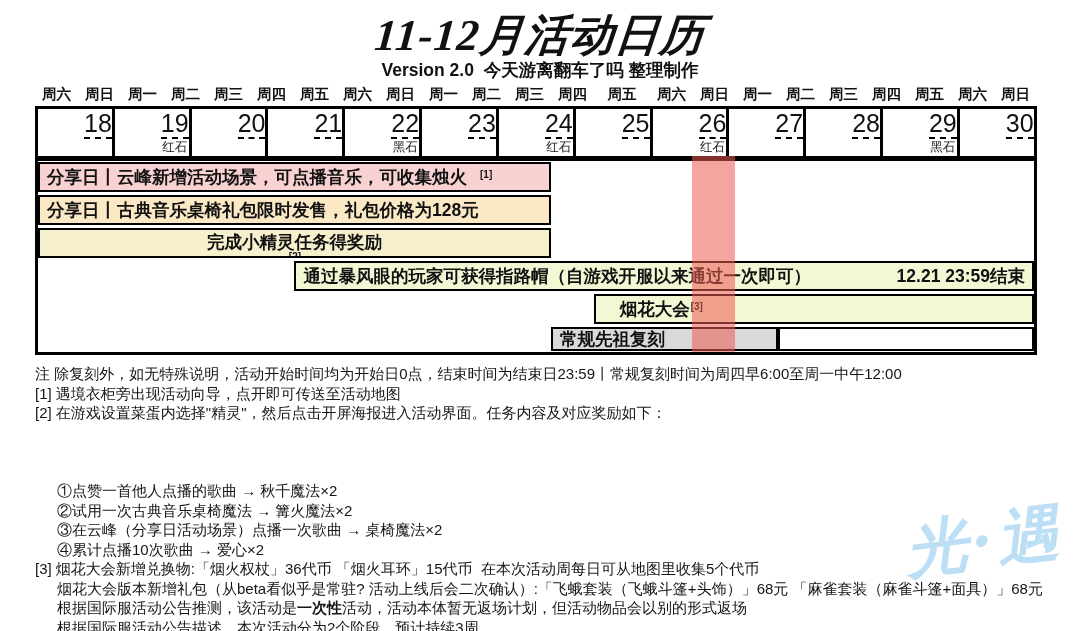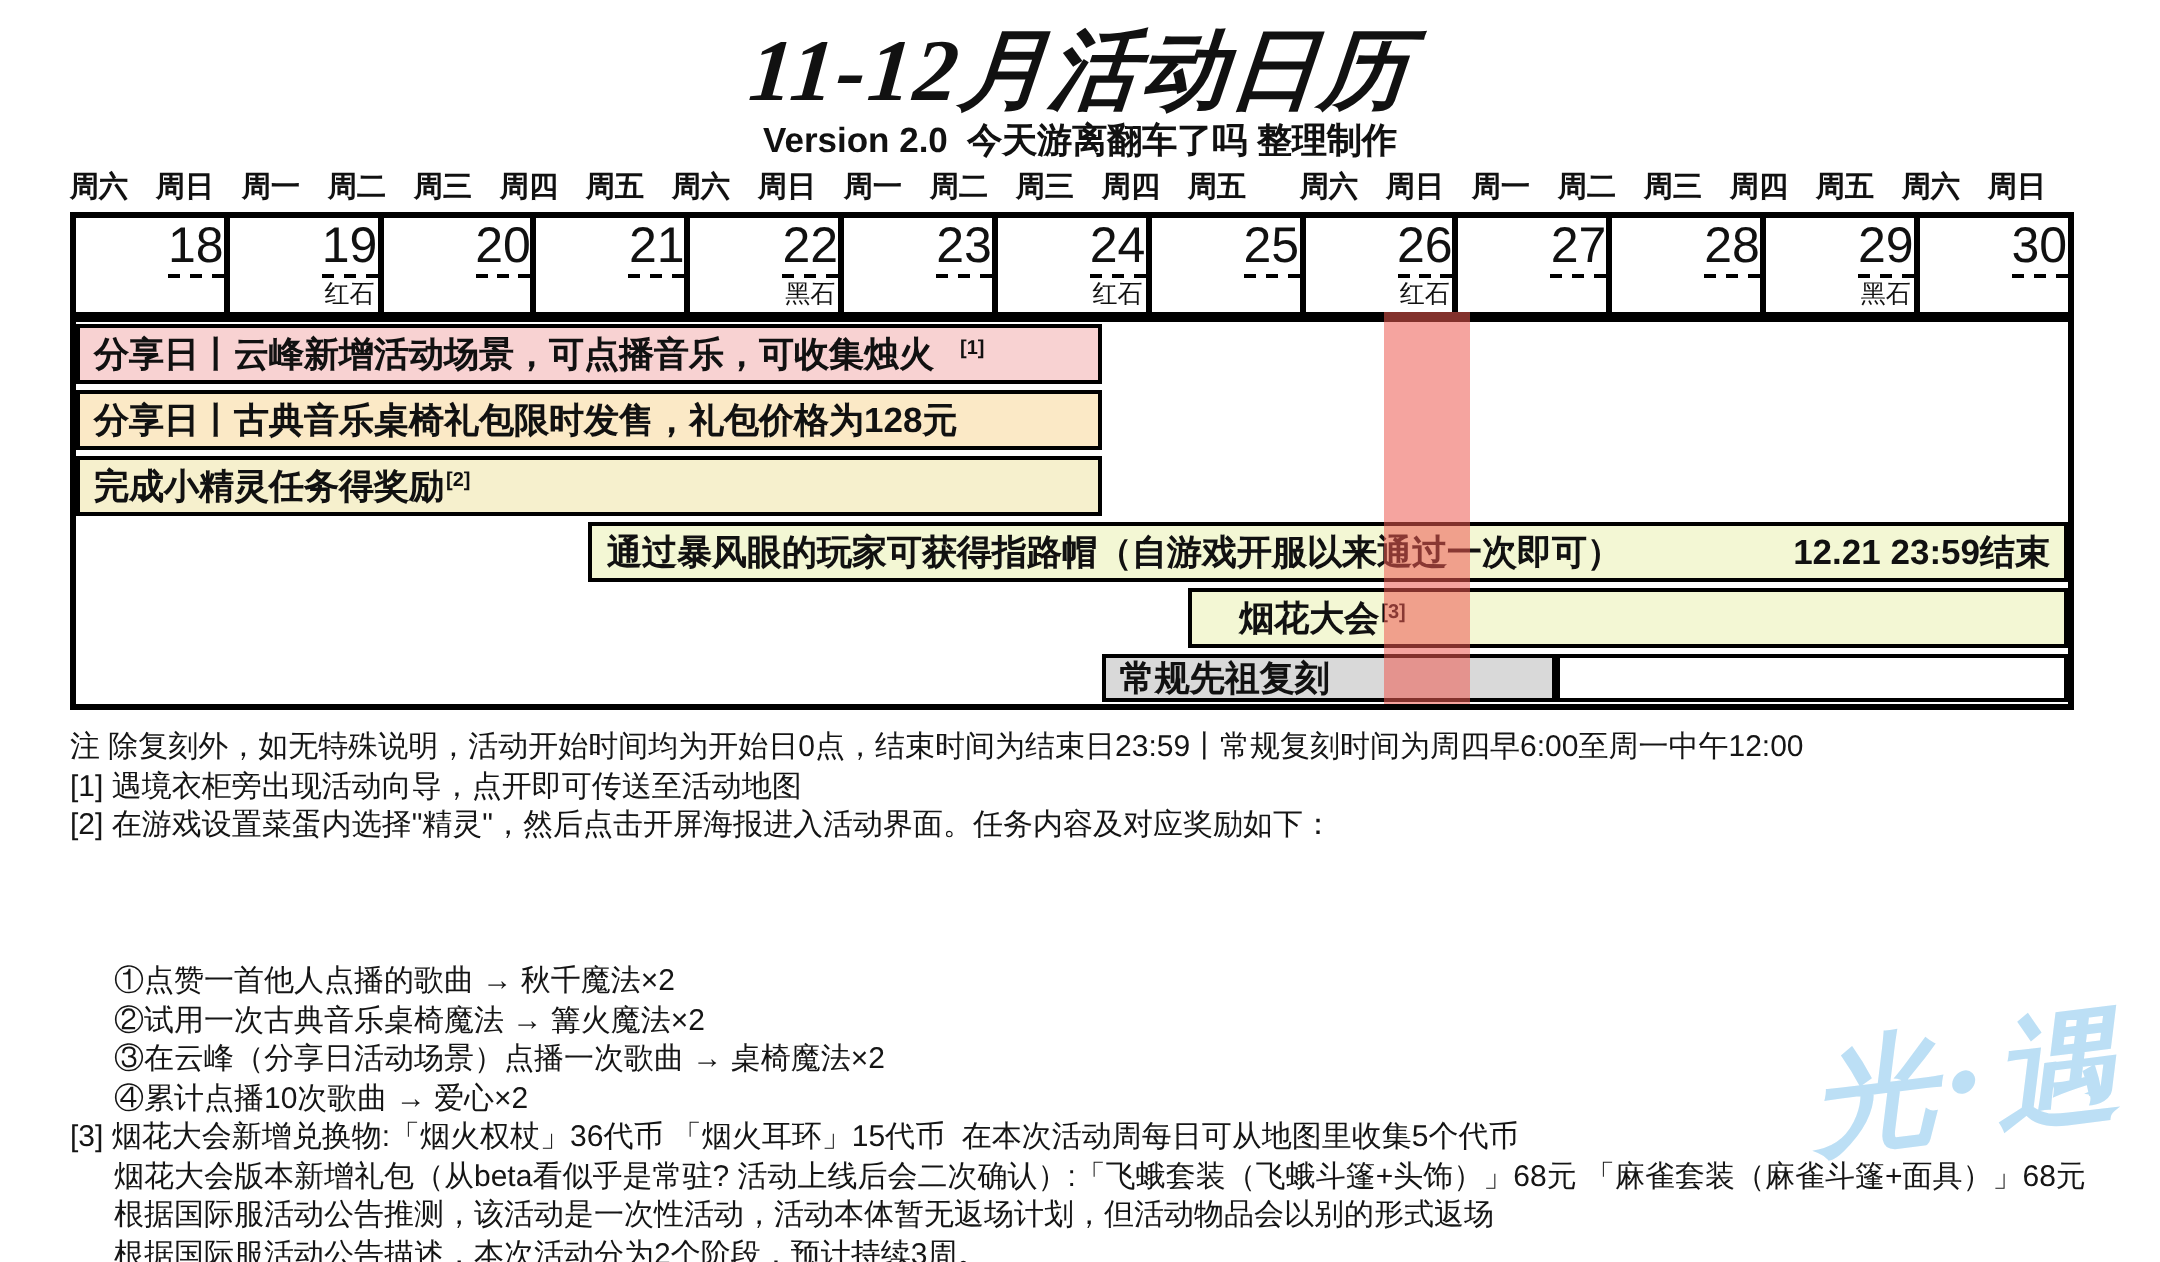--- a/index.html
+++ b/index.html
@@ -6,21 +6,21 @@
   .page{position:relative;width:1080px;height:631px;background:#fff;overflow:hidden;
         font-family:"Liberation Sans",sans-serif;color:#111;}
   .title{position:absolute;top:6px;left:0;width:100%;text-align:center;
          font-family:"Liberation Serif",serif;font-style:italic;font-weight:900;
          font-size:44px;letter-spacing:1px;transform:skewX(-5deg);}
   .subtitle{position:absolute;top:58px;left:0;width:100%;text-align:center;
             font-size:17.5px;font-weight:700;white-space:pre;}
   :root{--cols:repeat(13,43fr) 56fr repeat(9,43fr);}
   .weekdays{position:absolute;left:35px;top:85px;width:1002px;display:grid;
             grid-template-columns:var(--cols);}
-  .weekdays .wd{font-size:14.5px;font-weight:600;line-height:18px;}
+  .weekdays .wd{font-size:14.5px;font-weight:600;text-align:center;line-height:18px;}
   .caltable{position:absolute;left:35px;top:106px;width:1002px;box-sizing:border-box;
             border:3px solid #000;background:#fff;}
   .daterow{display:grid;grid-template-columns:var(--cols);}
   .day{border-right:3px solid #000;box-sizing:border-box;padding-left:46px;}
   .day:last-child{border-right:none;}
   .day .num{height:28px;line-height:28px;text-align:center;font-size:25px;font-weight:500;
             border-bottom:2px dashed #000;white-space:nowrap;}
   .day .num .pre{font-size:15px;font-weight:600;}
   .day .stone{height:17px;line-height:17px;text-align:center;font-size:12.5px;font-weight:500;}
   .day.today{background:#f2a29d;}
@@ -36,21 +36,21 @@
   .b3{grid-area:3/1/4/13;}
   .b4{grid-area:4/7/5/24;justify-content:space-between;}
   .b5{grid-area:5/14/6/24;}
   .b6{grid-area:6/13/7/18;margin-bottom:1px;}
   .b7{grid-area:6/18/7/24;margin-bottom:1px;background:#fff;}
   .todayband{grid-area:1/16/7/17;z-index:5;pointer-events:none;margin:-5px 0 0 0;}
   .notes{position:absolute;left:35px;top:364px;width:1040px;font-size:15px;
          font-weight:500;line-height:19.5px;color:#151515;}
   .notes>div{white-space:pre;}
   .ind1{padding-left:22px;}
-  .boldseg{font-weight:400;}
+  .boldseg{font-weight:700;}
   .watermark{position:absolute;left:905px;top:498px;width:180px;
              font-family:"DejaVu Serif",serif;font-style:italic;font-weight:700;
              font-size:62px;color:#b5dcf4;transform:rotate(-7deg);letter-spacing:4px;
              opacity:.9;white-space:nowrap;}
 </style>
 </head>
 <body>
 
 <div class="page">
 
@@ -178,21 +178,21 @@
       </div>
     <div class="divider"></div>
     <div class="activity">
       <div class="bar b1" style="background: rgb(248, 210, 210);">
           <span>分享日丨云峰新增活动场景，可点播音乐，可收集烛火</span>
           <sup>[1]</sup>
         </div>
       <div class="bar b2" style="background: rgb(251, 233, 198);">
           <span>分享日丨古典音乐桌椅礼包限时发售，礼包价格为128元</span>
         </div>
-      <div class="bar b3" style="background: rgb(246, 240, 205);">
+      <div class="bar b3" style="background: rgb(246, 240, 205); flex-direction: column;">
           <span>完成小精灵任务得奖励</span>
           <sup>[2]</sup>
         </div>
       <div class="bar b4" style="background: rgb(243, 247, 212);">
           <span>通过暴风眼的玩家可获得指路帽（自游戏开服以来通过一次即可）</span>
           <span>12.21 23:59结束</span>
         </div>
       <div class="bar b5" style="background: rgb(243, 247, 212); padding-left: 24px;">
           <span>烟花大会</span>
           <sup>[3]</sup>

